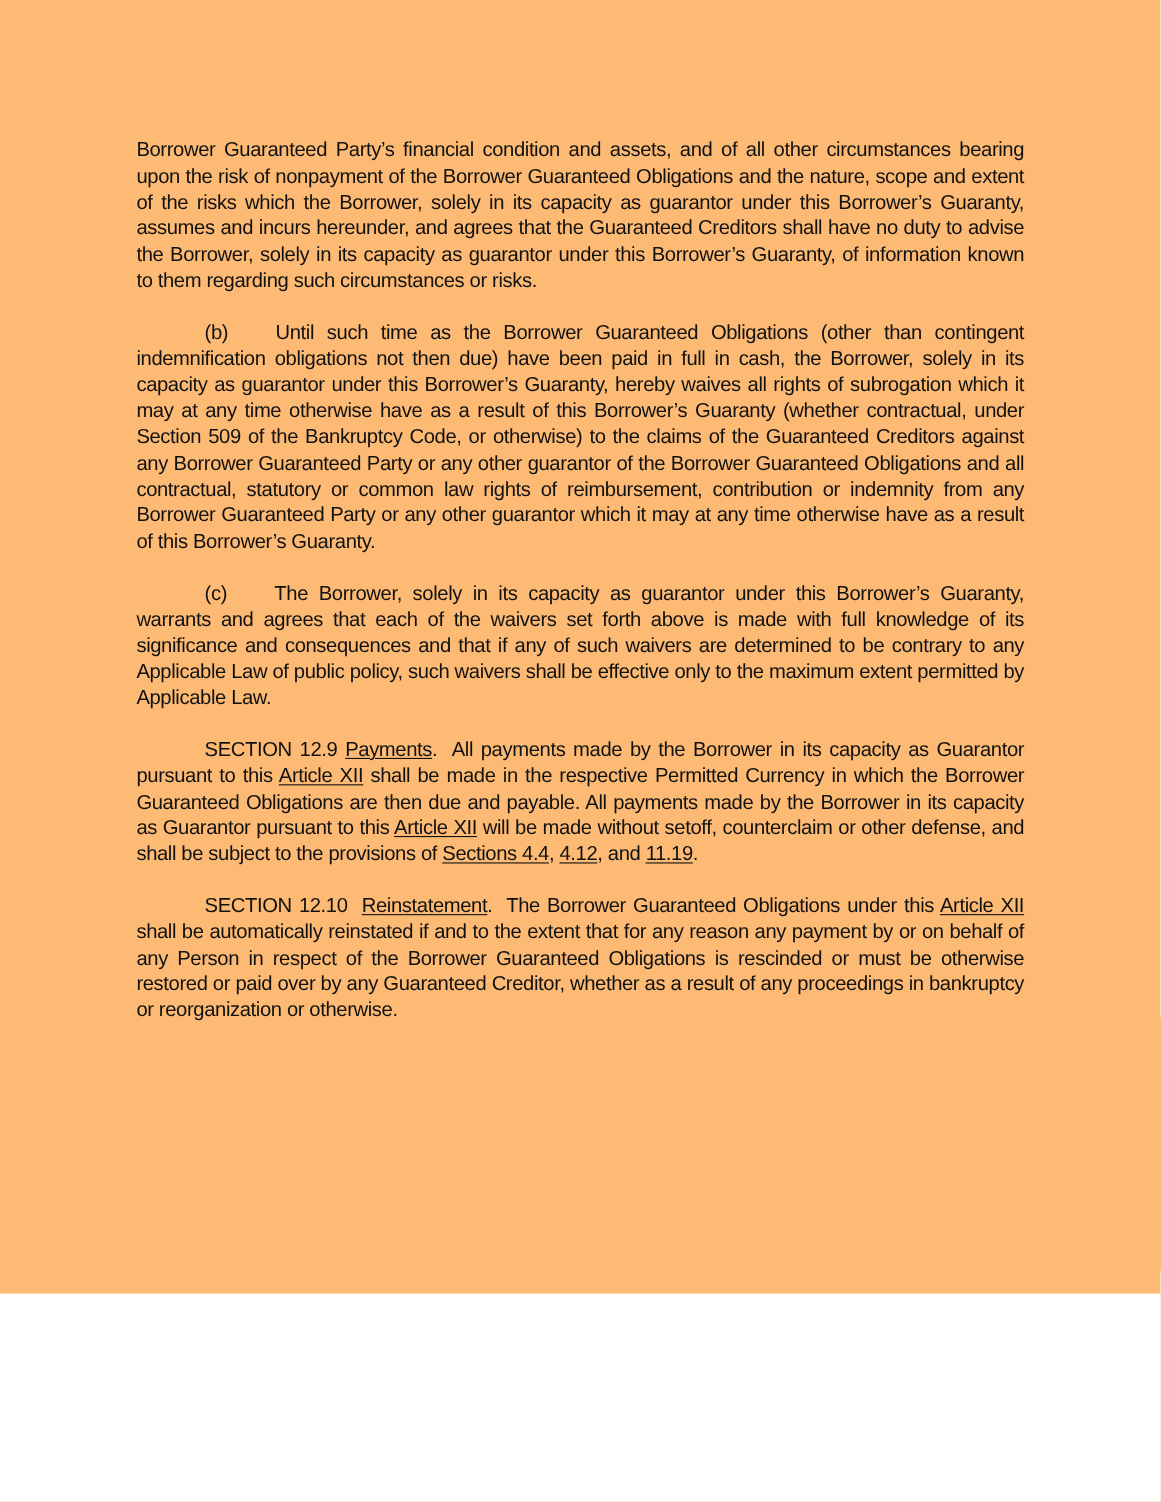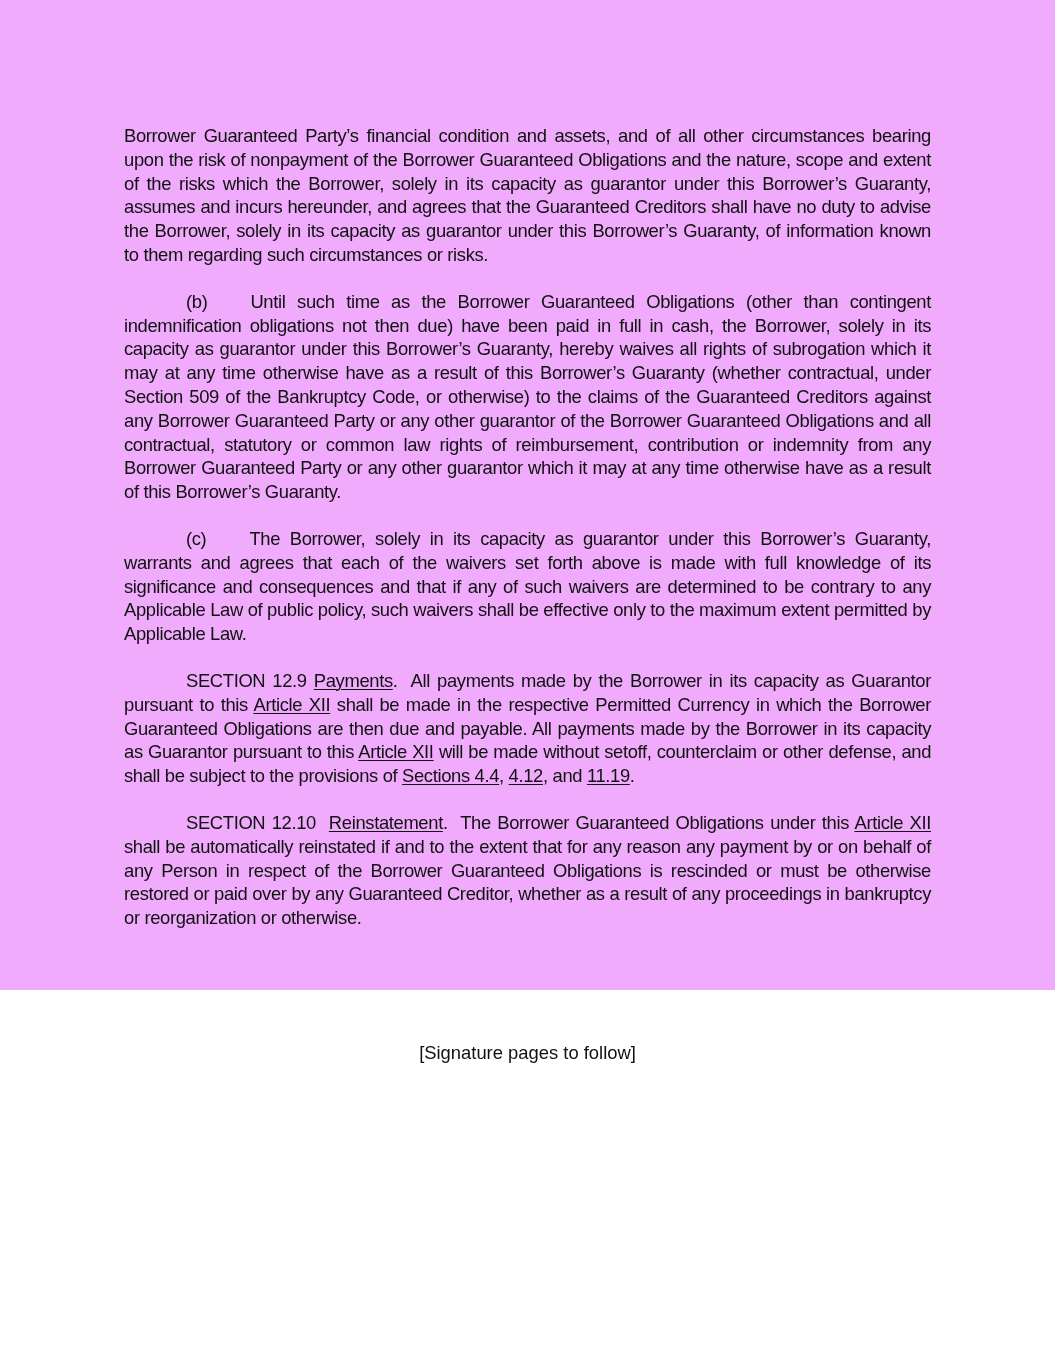--- a/index.html
+++ b/index.html
@@ -1,18 +1,18 @@
 <!DOCTYPE html>
 <html><head>
   <meta charset="utf-8">
   <style>
     html, body { margin: 0; padding: 0; background: #ffffff; }
     body { width: 1055px; height: 1365px; position: relative; overflow: hidden; }
     .page {
-      position: absolute; left: 0; top: 0; width: 1055px; height: 990px; background: #f0abfc;
+      position: absolute; left: 0; top: 0; width: 1055px; height: 1176px; background: #fdba74;
       color: #111111;
       font-family: "Liberation Sans", sans-serif;
     }
     .body-text {
       position: absolute; left: 124px; top: 124px; width: 807px;
       font-size: 18.4px; line-height: 23.8px;
       text-align: justify;
       letter-spacing: -0.35px;
       word-spacing: 0px;
     }
@@ -40,14 +40,13 @@
     <p class="para"><span class="indent"></span><span>(b)</span><span class="label-gap"></span><span>Until such time as the Borrower Guaranteed Obligations (other than contingent indemnification obligations not then due) have been paid in full in cash, the Borrower, solely in its capacity as guarantor under this Borrower’s Guaranty, hereby waives all rights of subrogation which it may at any time otherwise have as a result of this Borrower’s Guaranty (whether contractual, under Section 509 of the Bankruptcy Code, or otherwise) to the claims of the Guaranteed Creditors against any Borrower Guaranteed Party or any other guarantor of the Borrower Guaranteed Obligations and all contractual, statutory or common law rights of reimbursement, contribution or indemnity from any Borrower Guaranteed Party or any other guarantor which it may at any time otherwise have as a result of this Borrower’s Guaranty.</span></p>
 
     <p class="para"><span class="indent"></span><span>(c)</span><span class="label-gap"></span><span>The Borrower, solely in its capacity as guarantor under this Borrower’s Guaranty, warrants and agrees that each of the waivers set forth above is made with full knowledge of its significance and consequences and that if any of such waivers are determined to be contrary to any Applicable Law of public policy, such waivers shall be effective only to the maximum extent permitted by Applicable Law.</span></p>
 
     <p class="para"><span class="indent"></span><span>SECTION 12.9</span> <span class="u">Payments</span>.&nbsp; <span>All payments made by the Borrower in its capacity as Guarantor pursuant to this</span> <span class="u">Article XII</span> <span>shall be made in the respective Permitted Currency in which the Borrower Guaranteed Obligations are then due and payable.  All payments made by the Borrower in its capacity as Guarantor pursuant to this</span> <span class="u">Article XII</span> <span>will be made without setoff, counterclaim or other defense, and shall be subject to the provisions of</span> <span class="u">Sections 4.4</span>, <span class="u">4.12</span><span>, and</span> <span class="u">11.19</span>.</p>
 
     <p class="para"><span class="indent"></span><span>SECTION 12.10</span>&nbsp; <span class="u">Reinstatement</span>.&nbsp; <span>The Borrower Guaranteed Obligations under this</span> <span class="u">Article XII</span> <span>shall be automatically reinstated if and to the extent that for any reason any payment by or on behalf of any Person in respect of the Borrower Guaranteed Obligations is rescinded or must be otherwise restored or paid over by any Guaranteed Creditor, whether as a result of any proceedings in bankruptcy or reorganization or otherwise.</span></p>
 
   </div>
 
-  <div class="signature">[Signature pages to follow]</div>
 </div>
 
 </body></html>

